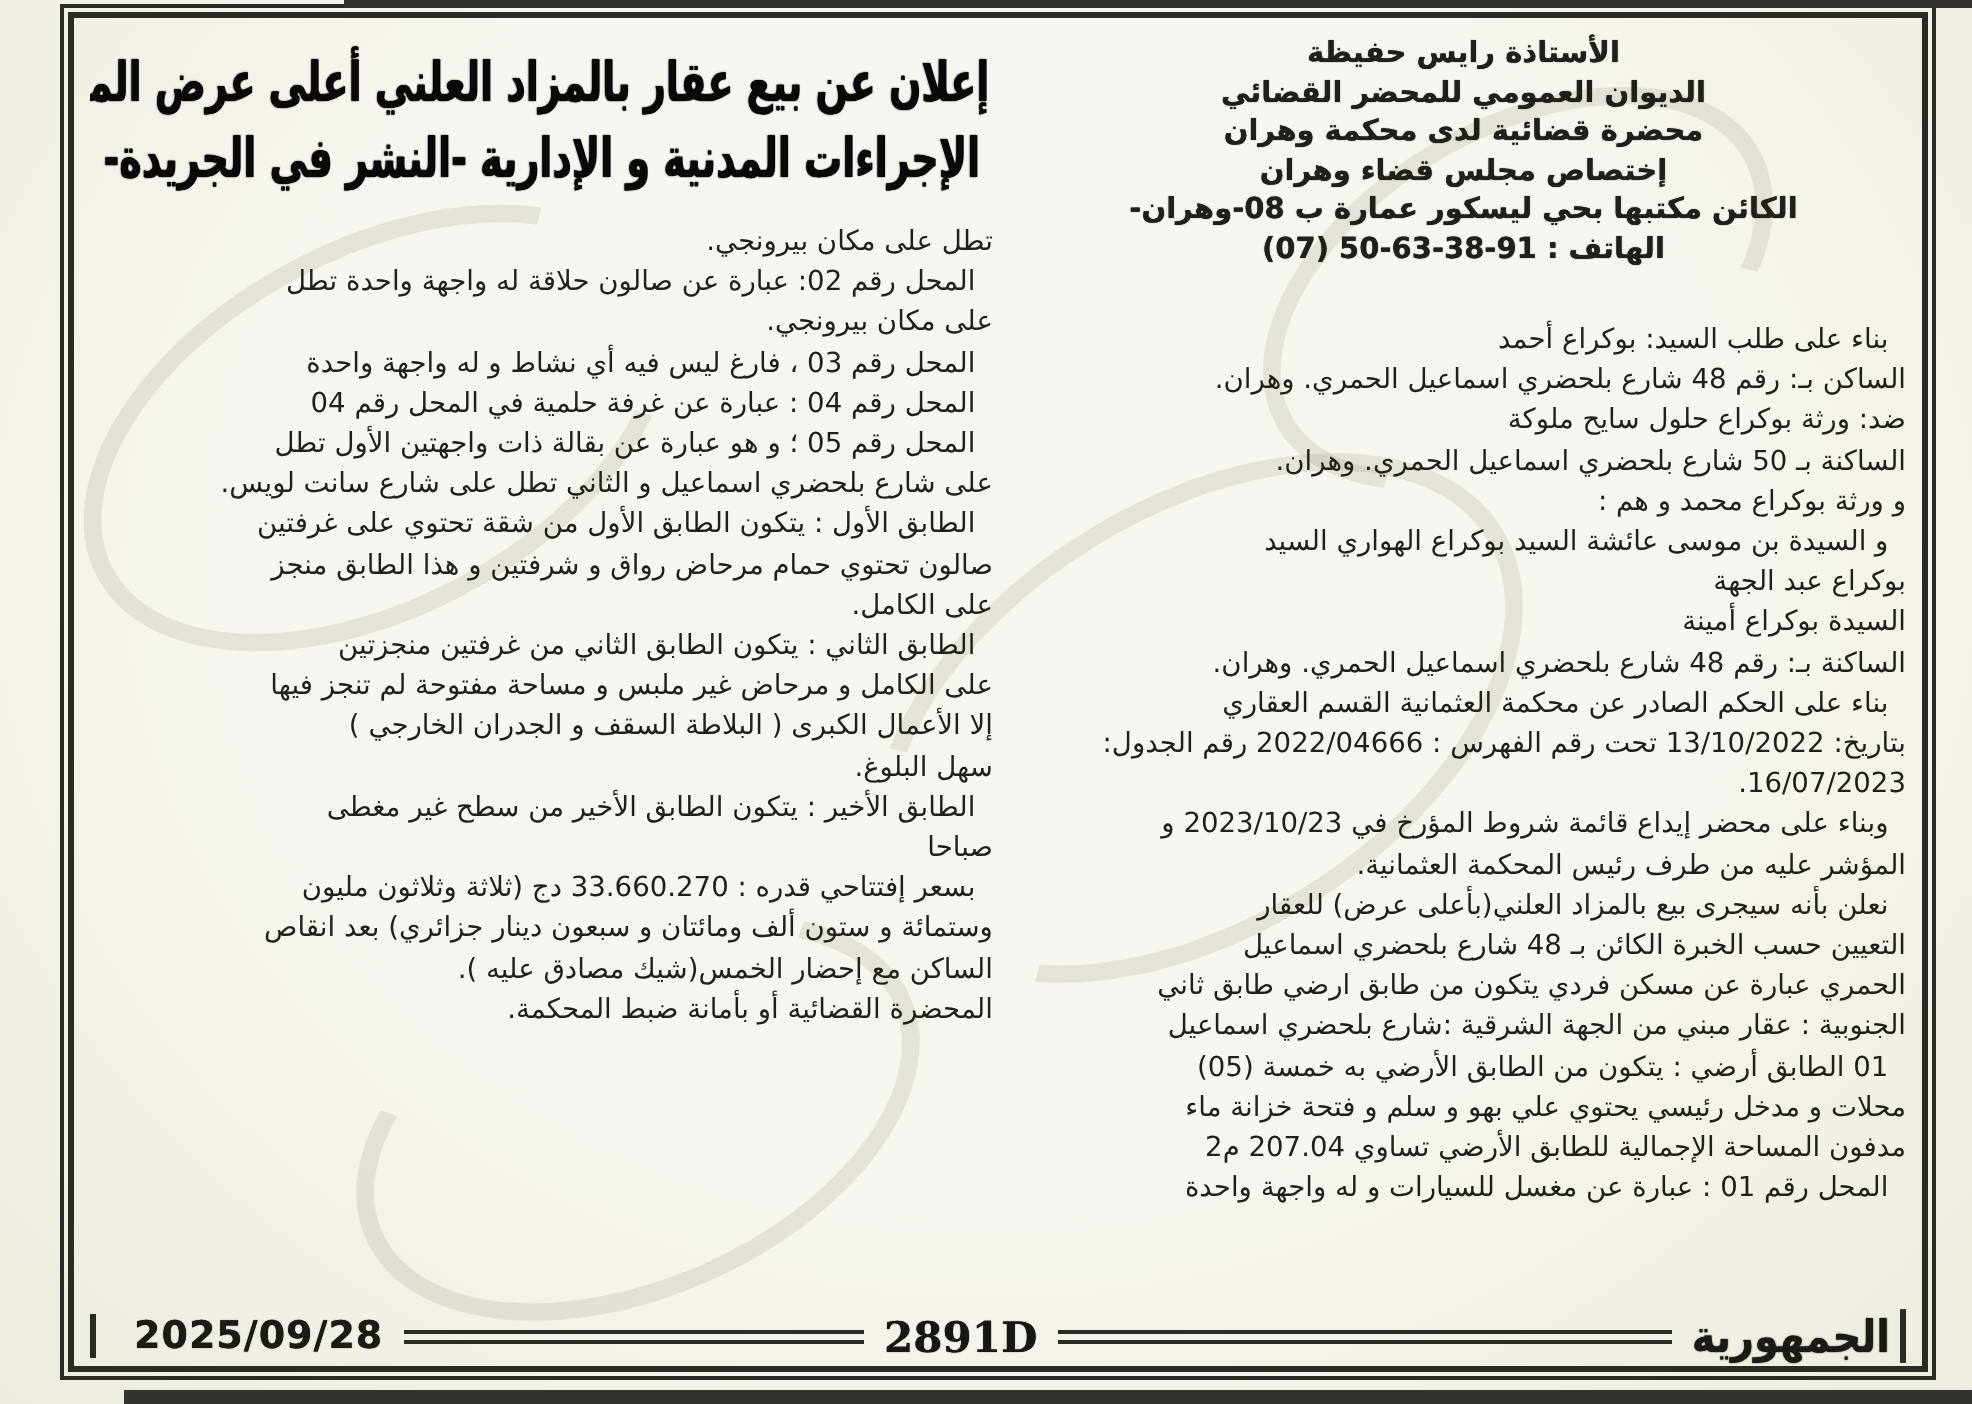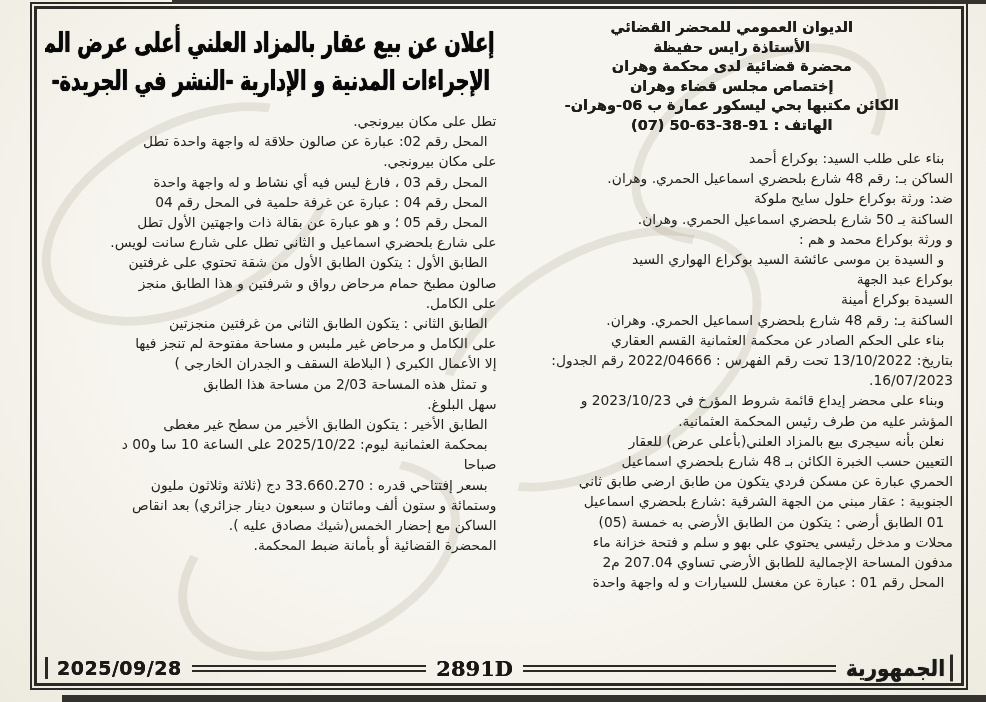--- a/index.html
+++ b/index.html
@@ -35,30 +35,30 @@
   }
   .office-line{white-space:nowrap;}
 
   .headline{
     margin:12px 2px 36px 2px;text-align:center;font-weight:bold;font-size:19px;line-height:26px;
     transform:scaleY(1.45);transform-origin:top center;color:#090909;
     text-shadow:0 0 .7px #000, .4px 0 #000;
   }
   .headline-line{white-space:nowrap;}
 
-  .body{margin-top:12px;}
+  .body{margin-top:24px;}
   .bodyline{
     font-size:13.8px;line-height:20.2px;white-space:nowrap;overflow:hidden;
     text-align:right;direction:rtl;
   }
 
   .footer{display:flex;align-items:center;gap:10px;height:26px;direction:ltr;flex:none;}
   .f-date{
     font-weight:bold;font-size:19px;letter-spacing:.5px;color:#1b1a17;
-    border-left:3px solid #2b2a27;padding-left:9px;text-shadow:0 0 .5px #000;
+    border-left:3px solid #2b2a27;padding-left:19px;text-shadow:0 0 .5px #000;
   }
   .rule{height:7px;border-top:2.5px solid #2b2a27;border-bottom:2.5px solid #2b2a27;box-sizing:border-box;}
   .rule-a{flex:1.2;}
   .rule-b{flex:1.6;}
   .f-ref{font-family:"DejaVu Serif",serif;font-weight:bold;font-size:21px;color:#181714;text-shadow:0 0 .5px #000;}
   .f-logo{
     font-weight:bold;font-size:20px;direction:rtl;color:#1b1a17;
     transform:scaleY(1.12);text-shadow:0 0 .7px #000;
     border-right:3px solid #2b2a27;padding-right:5px;
   }
@@ -73,25 +73,25 @@
   <div class="wm wm4"></div>
 
   <div class="edge-top"></div>
 
   <div class="frame">
     <div class="cols">
 
       <div class="col col-right">
         <div class="office-header">
 
-        <div class="office-line">الديوان العمومي للمحضر القضائي</div>
-            <div class="office-line">الأستاذة رايس حفيظة</div>
+        <div class="office-line">الأستاذة رايس حفيظة</div>
+            <div class="office-line">الديوان العمومي للمحضر القضائي</div>
             <div class="office-line">محضرة قضائية لدى محكمة وهران</div>
             <div class="office-line">إختصاص مجلس قضاء وهران</div>
-            <div class="office-line">الكائن مكتبها بحي ليسكور عمارة ب 06-وهران-</div>
+            <div class="office-line">الكائن مكتبها بحي ليسكور عمارة ب 08-وهران-</div>
             <div class="office-line">الهاتف : 91-38-63-50 (07)</div>
           </div>
         <div class="body">
 
         <div class="bodyline">&nbsp;&nbsp;بناء على طلب السيد: بوكراع أحمد</div>
             <div class="bodyline">الساكن بـ: رقم 48 شارع بلحضري اسماعيل الحمري. وهران.</div>
             <div class="bodyline">ضد: ورثة بوكراع حلول سايح ملوكة</div>
             <div class="bodyline">الساكنة بـ 50 شارع بلحضري اسماعيل الحمري. وهران.</div>
             <div class="bodyline">و ورثة بوكراع محمد و هم :</div>
             <div class="bodyline">&nbsp;&nbsp;و السيدة بن موسى عائشة السيد بوكراع الهواري السيد</div>
@@ -123,29 +123,27 @@
         <div class="body">
 
         <div class="bodyline">تطل على مكان بيرونجي.</div>
             <div class="bodyline">&nbsp;&nbsp;المحل رقم 02: عبارة عن صالون حلاقة له واجهة واحدة تطل</div>
             <div class="bodyline">على مكان بيرونجي.</div>
             <div class="bodyline">&nbsp;&nbsp;المحل رقم 03 ، فارغ ليس فيه أي نشاط و له واجهة واحدة</div>
             <div class="bodyline">&nbsp;&nbsp;المحل رقم 04 : عبارة عن غرفة حلمية في المحل رقم 04</div>
             <div class="bodyline">&nbsp;&nbsp;المحل رقم 05 ؛ و هو عبارة عن بقالة ذات واجهتين الأول تطل</div>
             <div class="bodyline">على شارع بلحضري اسماعيل و الثاني تطل على شارع سانت لويس.</div>
             <div class="bodyline">&nbsp;&nbsp;الطابق الأول : يتكون الطابق الأول من شقة تحتوي على غرفتين</div>
-            <div class="bodyline">صالون مطبخ حمام مرحاض رواق و شرفتين و هذا الطابق منجز</div>
+            <div class="bodyline">صالون تحتوي حمام مرحاض رواق و شرفتين و هذا الطابق منجز</div>
             <div class="bodyline">على الكامل.</div>
             <div class="bodyline">&nbsp;&nbsp;الطابق الثاني : يتكون الطابق الثاني من غرفتين منجزتين</div>
             <div class="bodyline">على الكامل و مرحاض غير ملبس و مساحة مفتوحة لم تنجز فيها</div>
             <div class="bodyline">إلا الأعمال الكبرى ( البلاطة السقف و الجدران الخارجي )</div>
-            <div class="bodyline">&nbsp;&nbsp;و تمثل هذه المساحة 2/03 من مساحة هذا الطابق</div>
             <div class="bodyline">سهل البلوغ.</div>
             <div class="bodyline">&nbsp;&nbsp;الطابق الأخير : يتكون الطابق الأخير من سطح غير مغطى</div>
-            <div class="bodyline">&nbsp;&nbsp;بمحكمة العثمانية ليوم: 2025/10/22 على الساعة 10 سا و00 د</div>
             <div class="bodyline">صباحا</div>
             <div class="bodyline">&nbsp;&nbsp;بسعر إفتتاحي قدره : 33.660.270 دج (ثلاثة وثلاثون مليون</div>
             <div class="bodyline">وستمائة و ستون ألف ومائتان و سبعون دينار جزائري) بعد انقاص</div>
             <div class="bodyline">الساكن مع إحضار الخمس(شيك مصادق عليه ).</div>
             <div class="bodyline">المحضرة القضائية أو بأمانة ضبط المحكمة.</div>
           </div>
       </div>
 
     </div>
 

